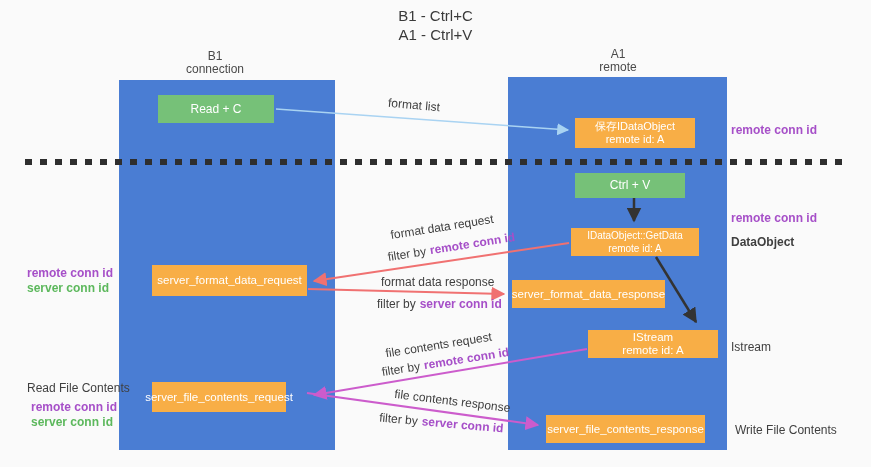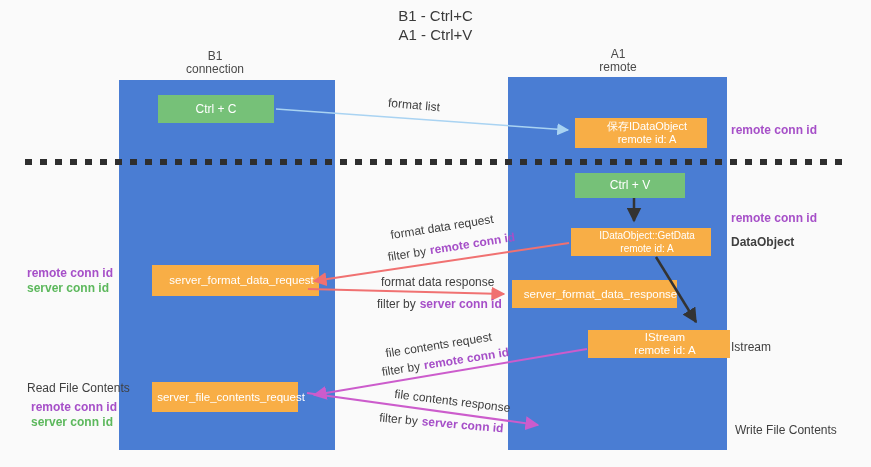--- a/index.html
+++ b/index.html
@@ -12,21 +12,21 @@
   .lane{position:absolute;background:#4a7dd3;}
   .lane-left{left:119px;top:80px;width:216px;height:370px;}
   .lane-right{left:508px;top:77px;width:219px;height:373px;}
   .lane-header{position:absolute;width:120px;text-align:center;font-size:12px;
     line-height:13px;color:#4a4a4a;}
   .lane-header.left{left:155px;top:50px;}
   .lane-header.right{left:558px;top:48px;}
   .node{position:absolute;display:flex;flex-direction:column;align-items:center;
     justify-content:center;color:#ffffff;text-align:center;line-height:13px;}
   .node.green{background:#76c178;font-size:12px;}
-  .node.orange{background:#f8ae46;padding-left:12px;}
+  .node.orange{background:#f8ae46;}
   .n-ctrlc{left:158px;top:95px;width:116px;height:28px;}
   .n-save{left:575px;top:118px;width:120px;height:30px;font-size:11px;line-height:13px;}
   .n-ctrlv{left:575px;top:173px;width:110px;height:25px;}
   .n-getdata{left:571px;top:228px;width:128px;height:28px;font-size:10px;line-height:13px;}
   .n-sfdreq{left:152px;top:265px;width:155px;height:31px;font-size:11.5px;}
   .n-sfdresp{left:512px;top:280px;width:153px;height:28px;font-size:11.5px;}
   .n-istream{left:588px;top:330px;width:130px;height:28px;font-size:11.5px;line-height:13px;}
   .n-sfcreq{left:152px;top:382px;width:134px;height:30px;font-size:11.5px;}
   .n-sfcresp{left:546px;top:415px;width:159px;height:28px;font-size:11.5px;}
   svg.overlay{position:absolute;left:0;top:0;pointer-events:none;}
@@ -56,21 +56,21 @@
   </div>
   <div class="lane-header right">
     <div>A1</div>
     <div>remote</div>
   </div>
 
   <div class="lane lane-left"></div>
   <div class="lane lane-right"></div>
 
   <div class="node green n-ctrlc">
-    <span>Ctrl + C</span>
+    <span>Read + C</span>
   </div>
   <div class="node orange n-save">
     <span>保存IDataObject</span>
     <span>remote id: A</span>
   </div>
   <div class="node green n-ctrlv">
     <span>Ctrl + V</span>
   </div>
   <div class="node orange n-getdata">
     <span>IDataObject::GetData</span>
@@ -81,20 +81,23 @@
   </div>
   <div class="node orange n-sfdresp">
     <span>server_format_data_response</span>
   </div>
   <div class="node orange n-istream">
     <span>IStream</span>
     <span>remote id: A</span>
   </div>
   <div class="node orange n-sfcreq">
     <span>server_file_contents_request</span>
+  </div>
+  <div class="node orange n-sfcresp">
+    <span>server_file_contents_response</span>
   </div>
 
   <svg class="overlay" width="871" height="467" viewBox="0 0 871 467">
     <defs>
       <marker id="m-blue" viewBox="0 0 10 10" refX="9" refY="5" markerWidth="8" markerHeight="8" orient="auto">
         <path d="M0,0 L10,5 L0,10 z" fill="#a9d3f2"></path>
       </marker>
       <marker id="m-red" viewBox="0 0 10 10" refX="9" refY="5" markerWidth="7" markerHeight="7" orient="auto">
         <path d="M0,0 L10,5 L0,10 z" fill="#f07171"></path>
       </marker>

